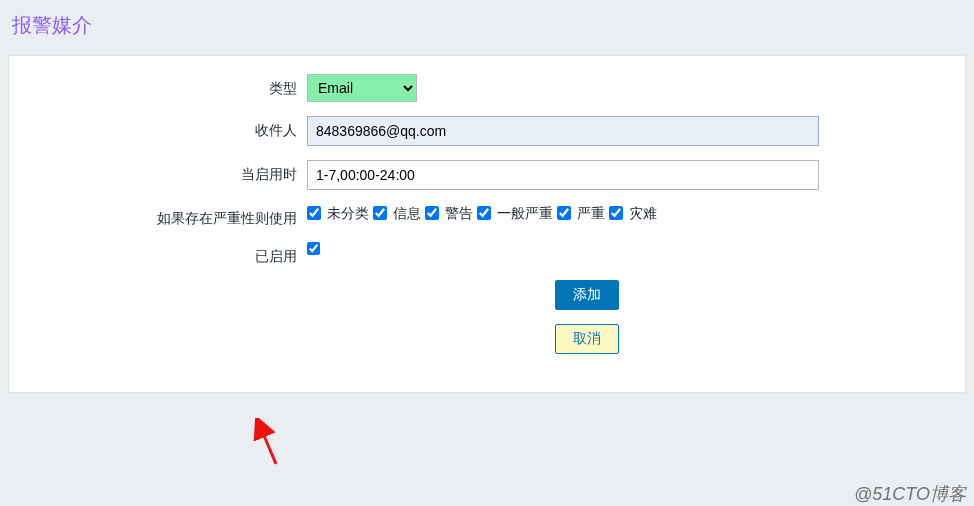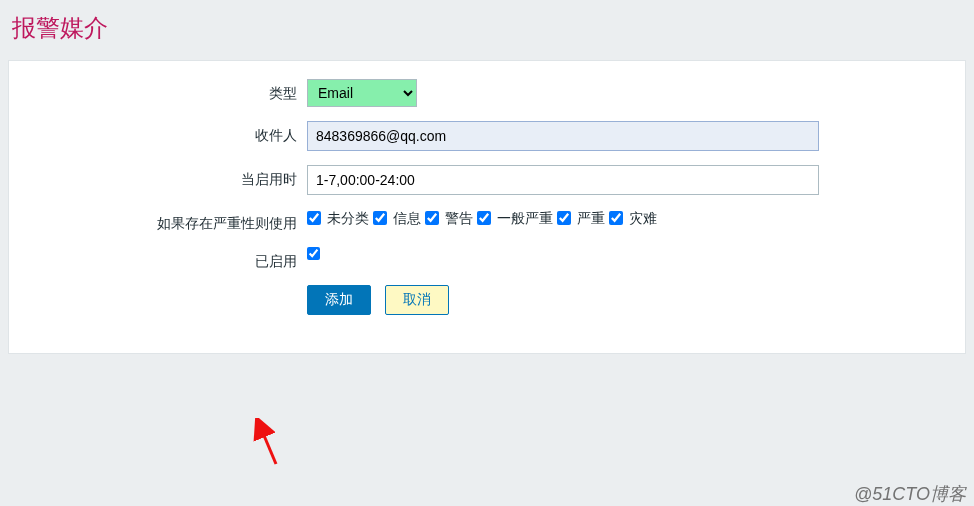--- a/index.html
+++ b/index.html
@@ -7,24 +7,24 @@
       font-family: Arial, "Microsoft YaHei", sans-serif;
       font-size: 14px;
       background: #ebeef0;
       color: #1f2c33;
       width: 974px;
       height: 506px;
       position: relative;
       overflow: hidden;
     }
     .page-title {
-      font-size: 24px;
+      font-size: 20px;
       font-weight: normal;
       padding: 12px 12px 8px 12px;
-      color: #be185d;
+      color: #8b5cf6;
     }
     .form-container {
       background: #fff;
       border: 1px solid #dfe4e7;
       margin: 8px;
       padding: 18px 14px 24px 14px;
     }
     .form-row {
       display: flex;
       align-items: flex-start;
@@ -74,20 +74,21 @@
       line-height: 18px;
     }
     .checkbox-line input[type="checkbox"] {
       width: 14px;
       height: 14px;
     }
     .button-row .form-field {
       display: flex;
       gap: 14px;
       align-items: center;
+      flex-direction: column;
     }
     .btn {
       height: 30px;
       min-width: 64px;
       padding: 0 16px;
       font-size: 14px;
       cursor: pointer;
       border-radius: 2px;
     }
     .btn-primary {

